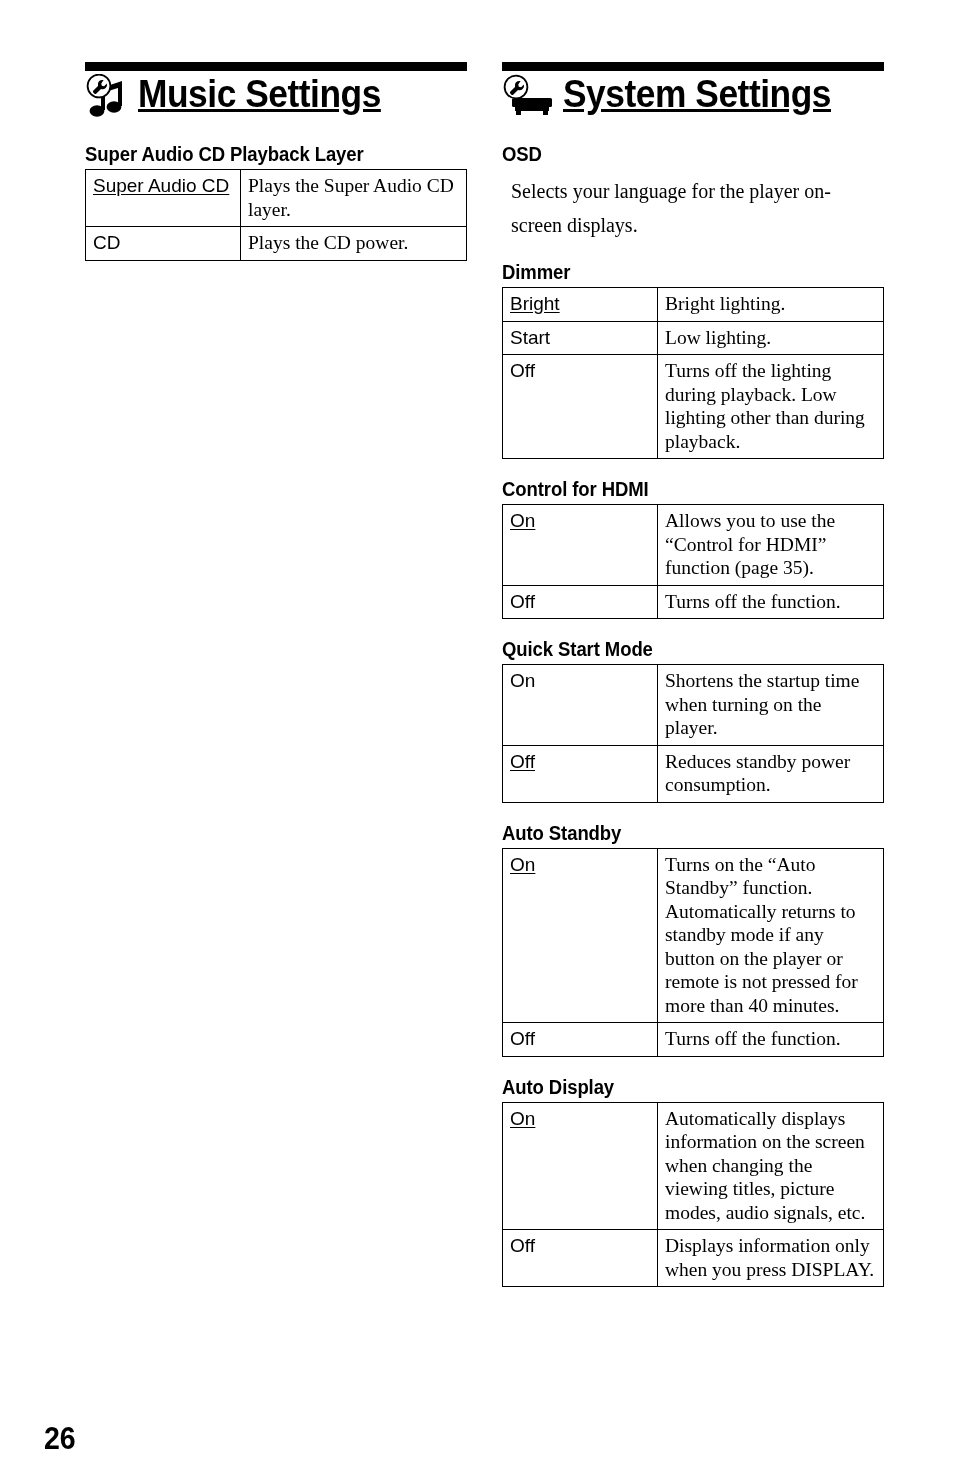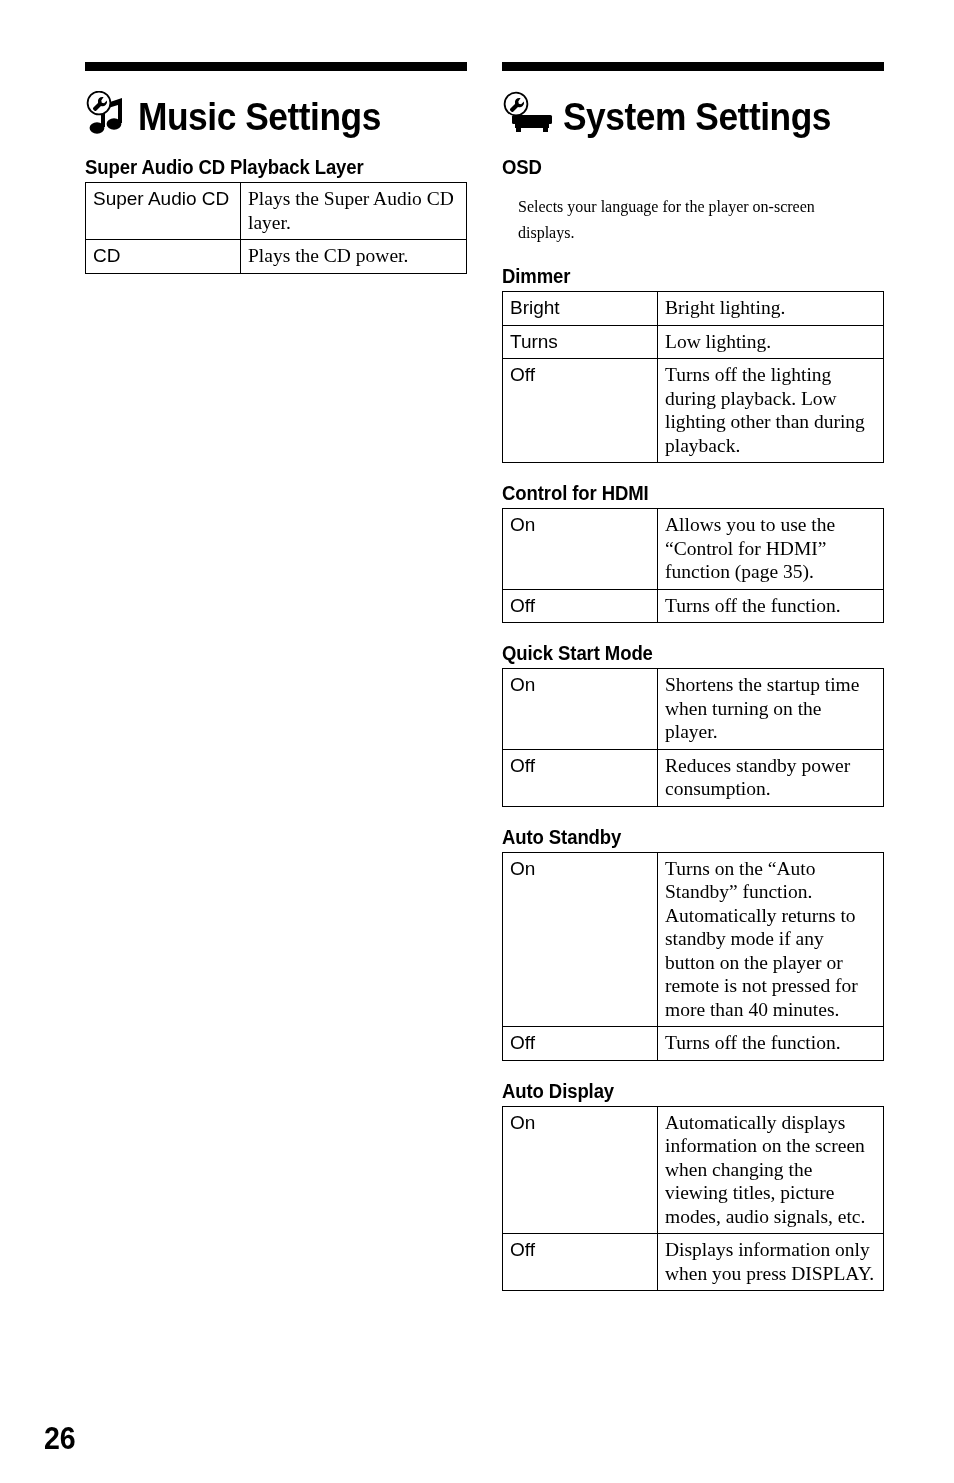--- a/index.html
+++ b/index.html
@@ -33,23 +33,24 @@
   
   .chapter-rule {
     width: 100%;
     height: 9px;
     background: #000000;
   }
 
   
   .chapter-head {
     display: flex;
-    align-items: flex-end;
-    margin-top: 16px;
+    align-items: flex-start;
+    margin-top: 3px;
     height: 50px;
+    text-decoration: underline;
   }
   .chapter-icon {
     flex: 0 0 auto;
     margin-right: 9px;
     display: block;
   }
   .chapter-title {
     font-family: "Liberation Sans Narrow", "Liberation Sans", sans-serif;
     font-weight: bold;
     font-size: 38px;
@@ -75,23 +76,23 @@
   .section {
     margin-top: 19px;
   }
   .section:first-of-type {
     margin-top: 16px;
   }
 
   
   .body-text {
     font-family: "Liberation Serif", serif;
-    font-size: 16px;
-    line-height: 26px;
-    margin: 16px;
+    font-size: 20px;
+    line-height: 34px;
+    margin: 9px;
   }
 
   
   table.opt {
     border-collapse: collapse;
     width: 382px;
     table-layout: fixed;
     border: 1.6px solid #000;
   }
   table.opt td {
@@ -105,20 +106,21 @@
     font-size: 19px;
     line-height: 23px;
   }
   table.opt td.val {
     font-family: "Liberation Serif", serif;
     font-size: 19.5px;
     line-height: 23.5px;
     margin-left: 48px;
   }
   .u {
+    text-decoration: underline;
     text-underline-offset: 2px;
   }
 
   
   .folio {
     position: absolute;
     left: 44px;
     top: 1422px;
     font-family: "Liberation Sans Narrow", "Liberation Sans", sans-serif;
     font-weight: bold;
@@ -194,21 +196,21 @@
 
     <div class="section">
       <div class="section-head">Dimmer</div>
       <table class="opt">
         <tbody>
           <tr>
             <td class="key"><span class="u">Bright</span></td>
             <td class="val">Bright lighting.</td>
           </tr>
           <tr>
-            <td class="key">Turns</td>
+            <td class="key">Start</td>
             <td class="val">Low lighting.</td>
           </tr>
           <tr>
             <td class="key">Off</td>
             <td class="val">Turns off the lighting during playback. Low lighting other than during playback.</td>
           </tr>
         </tbody>
       </table>
     </div>
 

